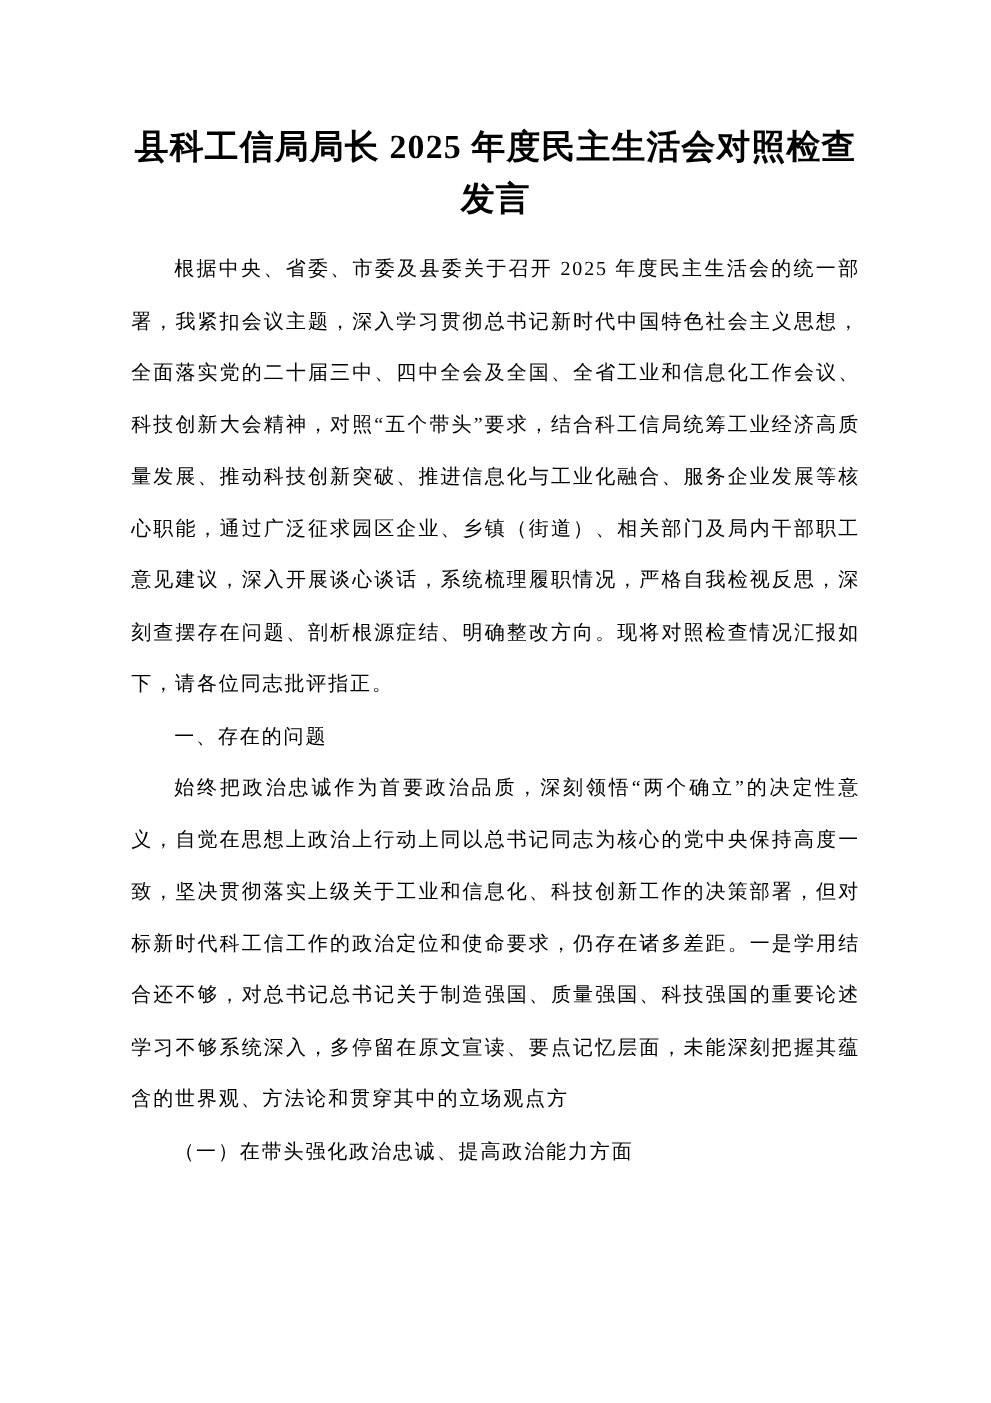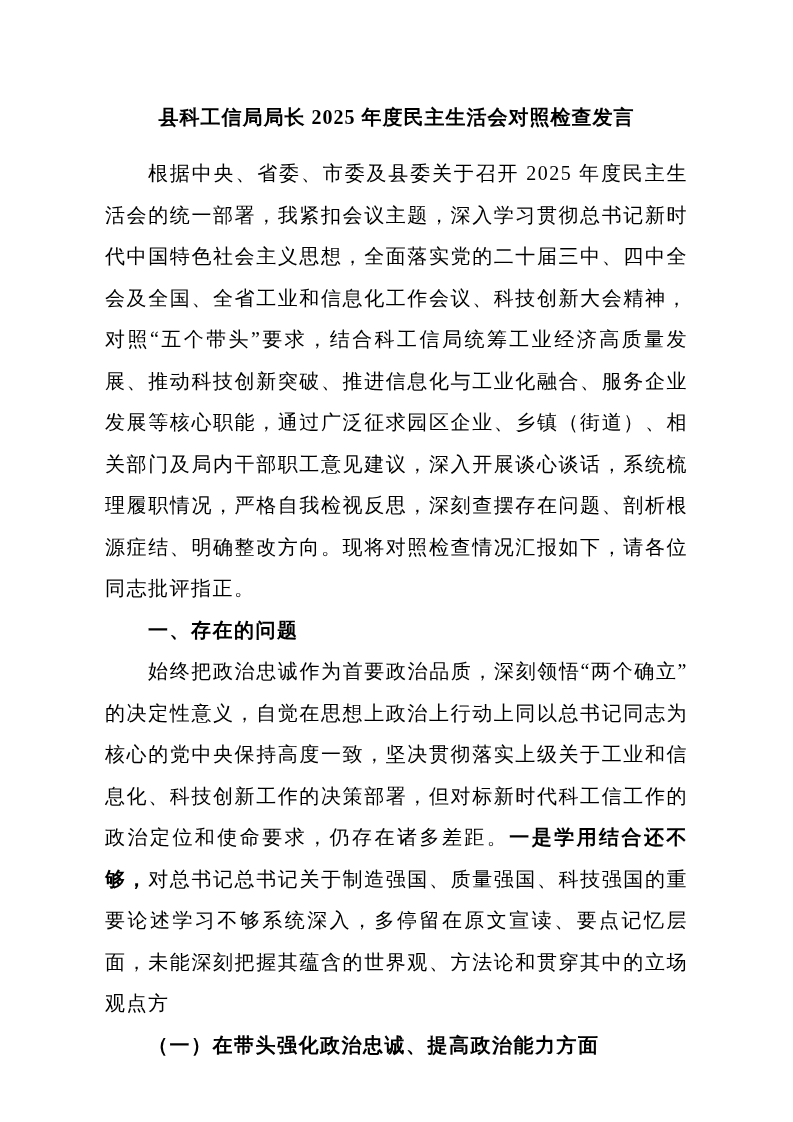--- a/index.html
+++ b/index.html
@@ -17,40 +17,40 @@
     width: 793px;
     height: 1122px;
     background: #ffffff;
     padding: 96px 105px 0 105px;
     overflow: hidden;
     color: #000000;
     font-family: "Liberation Serif", "DejaVu Serif", serif;
   }
   .doc-title {
     margin: 0 0 15px 0;
-    font-size: 20px;
+    font-size: 27px;
     line-height: 42px;
     font-weight: bold;
     text-align: center;
     letter-spacing: 1px;
     text-indent: 0;
   }
   .para {
     margin: 0;
-    font-size: 20px;
+    font-size: 16px;
     line-height: 41.5px;
     letter-spacing: 1.5px;
     text-align: justify;
     text-indent: 2.15em;
   }
   .para.heading {
     font-weight: bold;
   }
   .run-bold {
-    font-weight: bold;
+    font-weight: normal;
   }
 </style>
 </head>
 <body>
 
 <div class="page">
   <h1 class="doc-title">县科工信局局长 2025 年度民主生活会对照检查发言</h1>
   <div id="doc-body">
       <p class="para body"><span class="run">根据中央、省委、市委及县委关于召开 2025 年度民主生活会的统一部署，我紧扣会议主题，深入学习贯彻总书记新时代中国特色社会主义思想，全面落实党的二十届三中、四中全会及全国、全省工业和信息化工作会议、科技创新大会精神，对照“五个带头”要求，结合科工信局统筹工业经济高质量发展、推动科技创新突破、推进信息化与工业化融合、服务企业发展等核心职能，通过广泛征求园区企业、乡镇（街道）、相关部门及局内干部职工意见建议，深入开展谈心谈话，系统梳理履职情况，严格自我检视反思，深刻查摆存在问题、剖析根源症结、明确整改方向。现将对照检查情况汇报如下，请各位同志批评指正。</span></p>
       <p class="para heading"><span class="run-bold">一、存在的问题</span></p>

